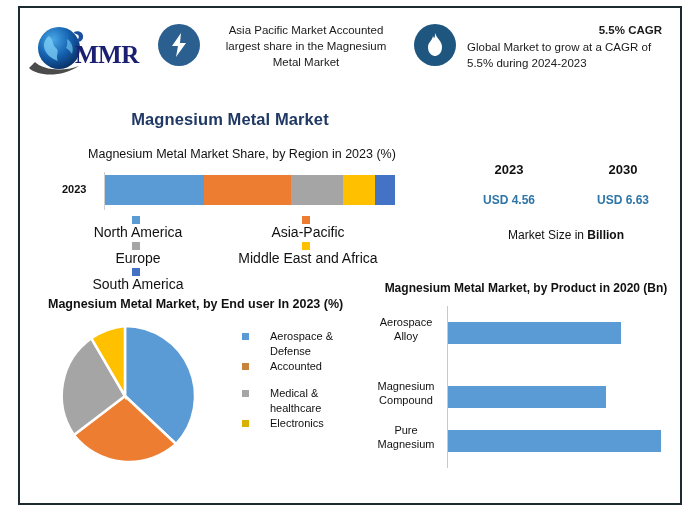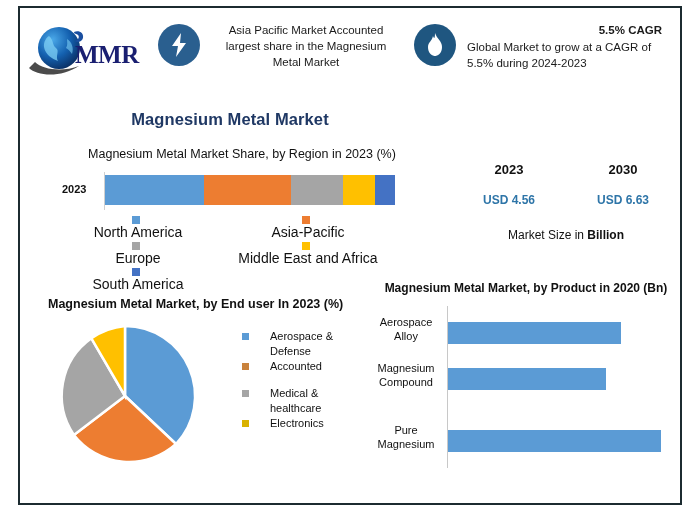--- a/index.html
+++ b/index.html
@@ -299,21 +299,21 @@
     <div class="prod-title">Magnesium Metal Market, by Product in 2020 (Bn)</div>
 
     <div class="prod-chart">
       <div class="prod-axis"></div>
 
       <div class="prod-row" style="top:0;">
         <div class="prod-label">Aerospace Alloy</div>
         <div class="prod-bar" style="width:173px;"></div>
       </div>
 
-      <div class="prod-row" style="top:46px;">
+      <div class="prod-row" style="top:64px;">
         <div class="prod-label">Magnesium Compound</div>
         <div class="prod-bar" style="width:158px;"></div>
       </div>
 
       <div class="prod-row" style="top:108px;">
         <div class="prod-label">Pure Magnesium</div>
         <div class="prod-bar" style="width:213px;"></div>
       </div>
     </div>
   </div>

